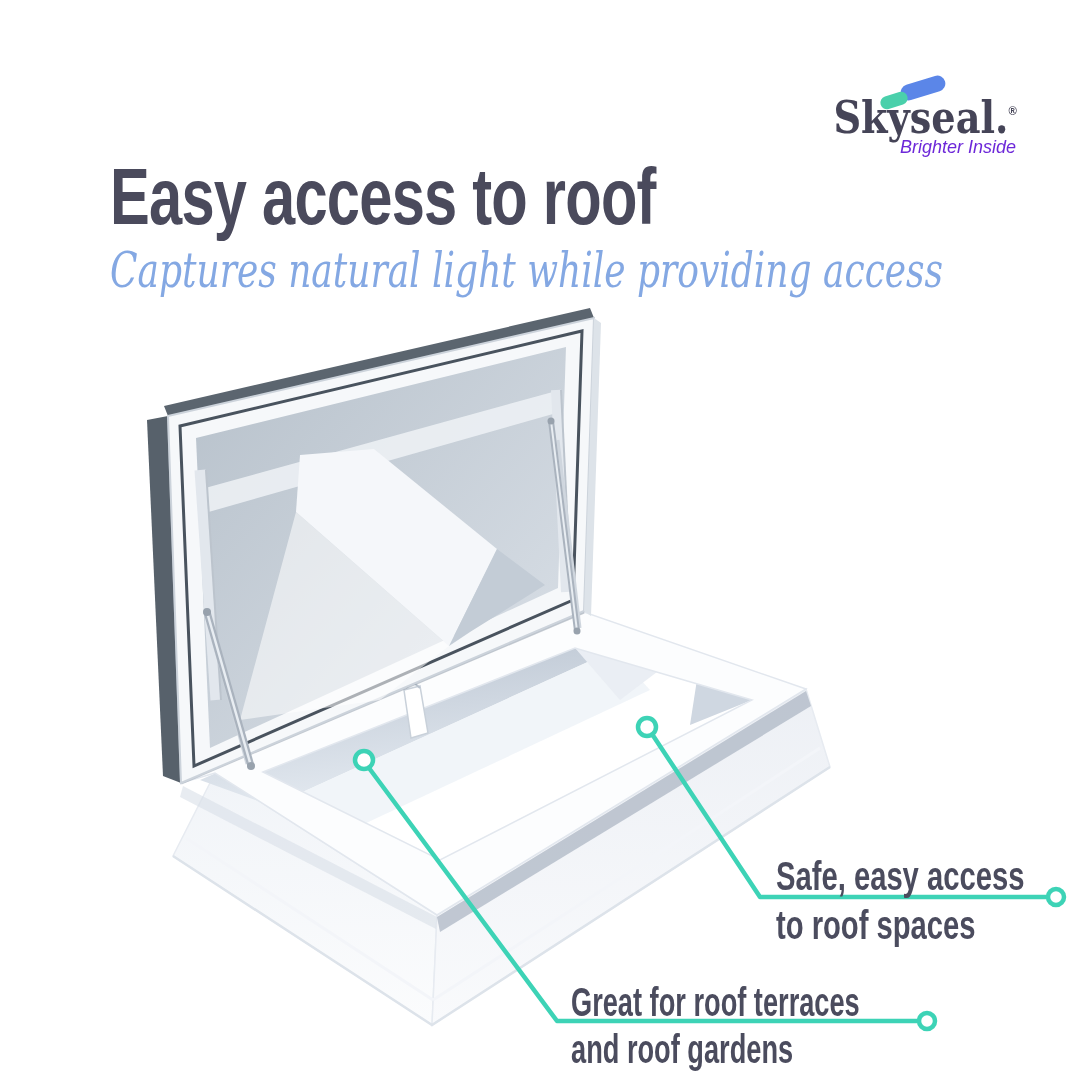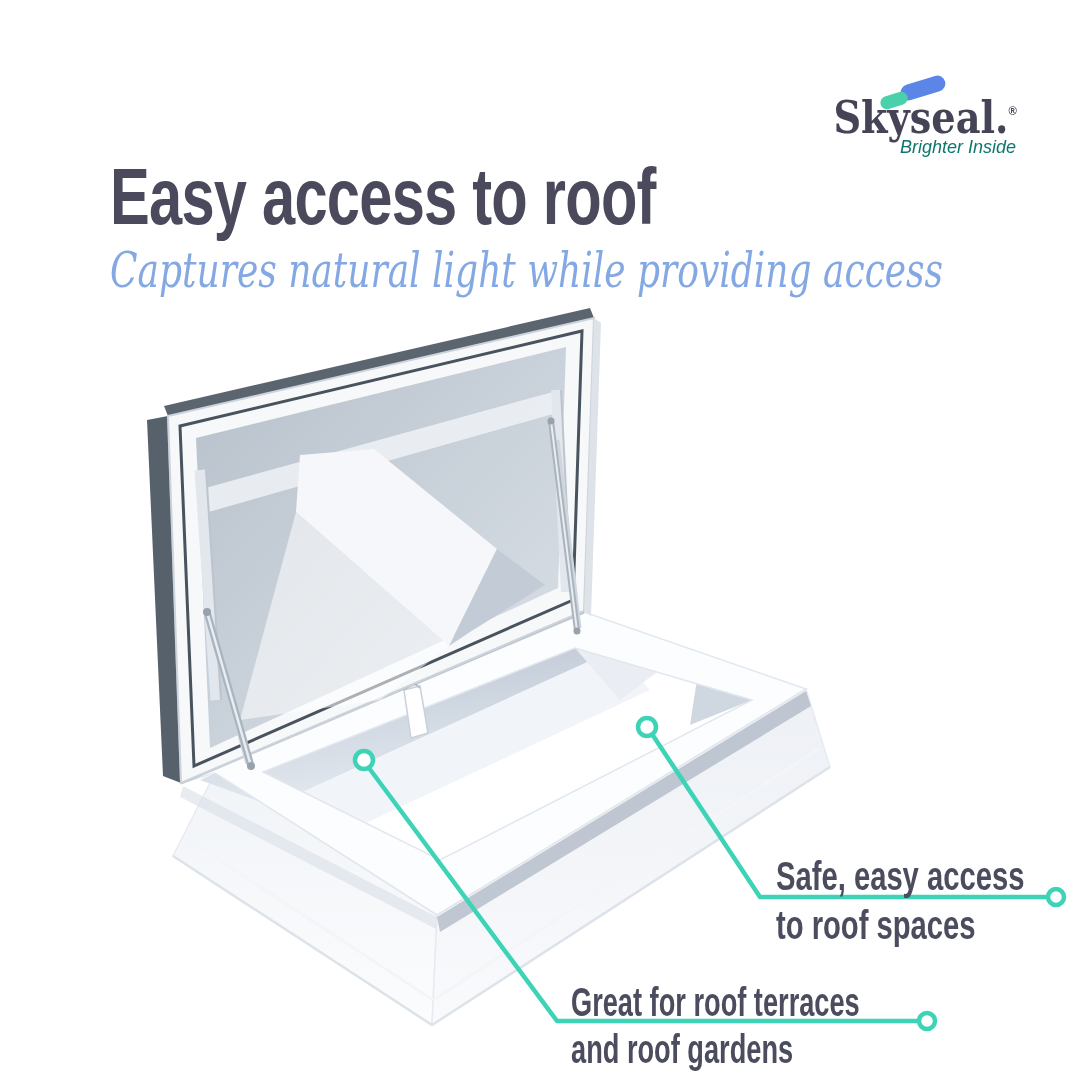--- a/index.html
+++ b/index.html
@@ -11,21 +11,21 @@
   #logo{position:absolute;top:70px;left:820px;width:200px;height:100px;}
   #logo-mark{position:absolute;left:56px;top:4px;}
   #brand-name{
     position:absolute;top:26px;right:3px;white-space:nowrap;
     font-family:"DejaVu Serif",serif;font-weight:bold;font-size:44px;
     color:#454457;transform:scaleX(.87);transform-origin:right top;line-height:1;
   }
   #brand-name .reg{font-size:13px;vertical-align:18px;font-family:"Liberation Sans",sans-serif;font-weight:bold;}
   #brand-tagline{
     position:absolute;top:68px;right:4px;white-space:nowrap;
-    font-style:italic;font-size:18px;color:#0f766e;line-height:1;
+    font-style:italic;font-size:18px;color:#6d28d9;line-height:1;
   }
   
   #headline{
     position:absolute;left:110px;top:157px;white-space:nowrap;line-height:1;
     font-size:80px;font-weight:bold;letter-spacing:-1px;color:#4a4a5c;
     transform:scaleX(.745);transform-origin:left top;
   }
   #subtitle{
     position:absolute;left:110px;top:246px;white-space:nowrap;line-height:1;
     font-family:"DejaVu Serif",serif;font-style:italic;font-size:48px;color:#84a8e3;

